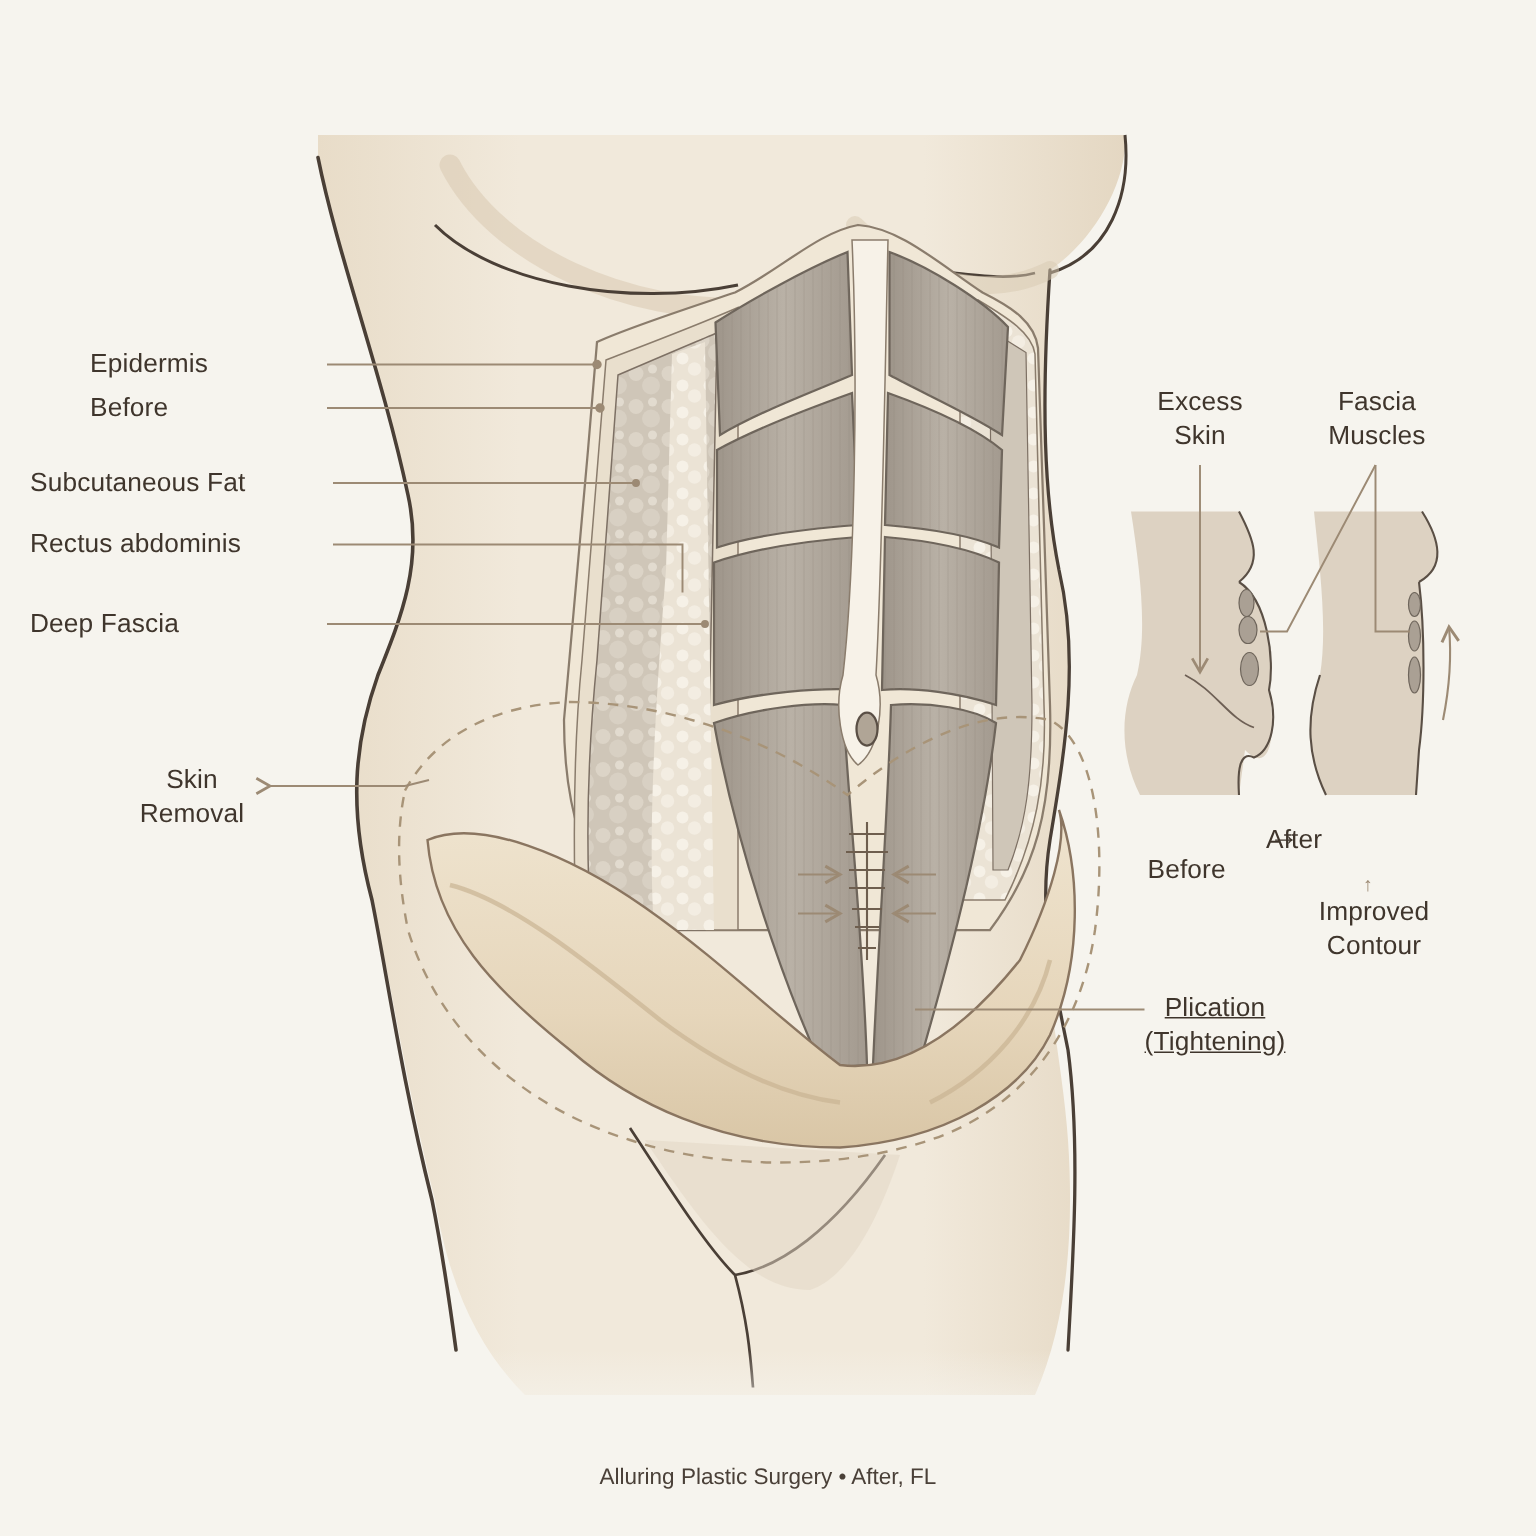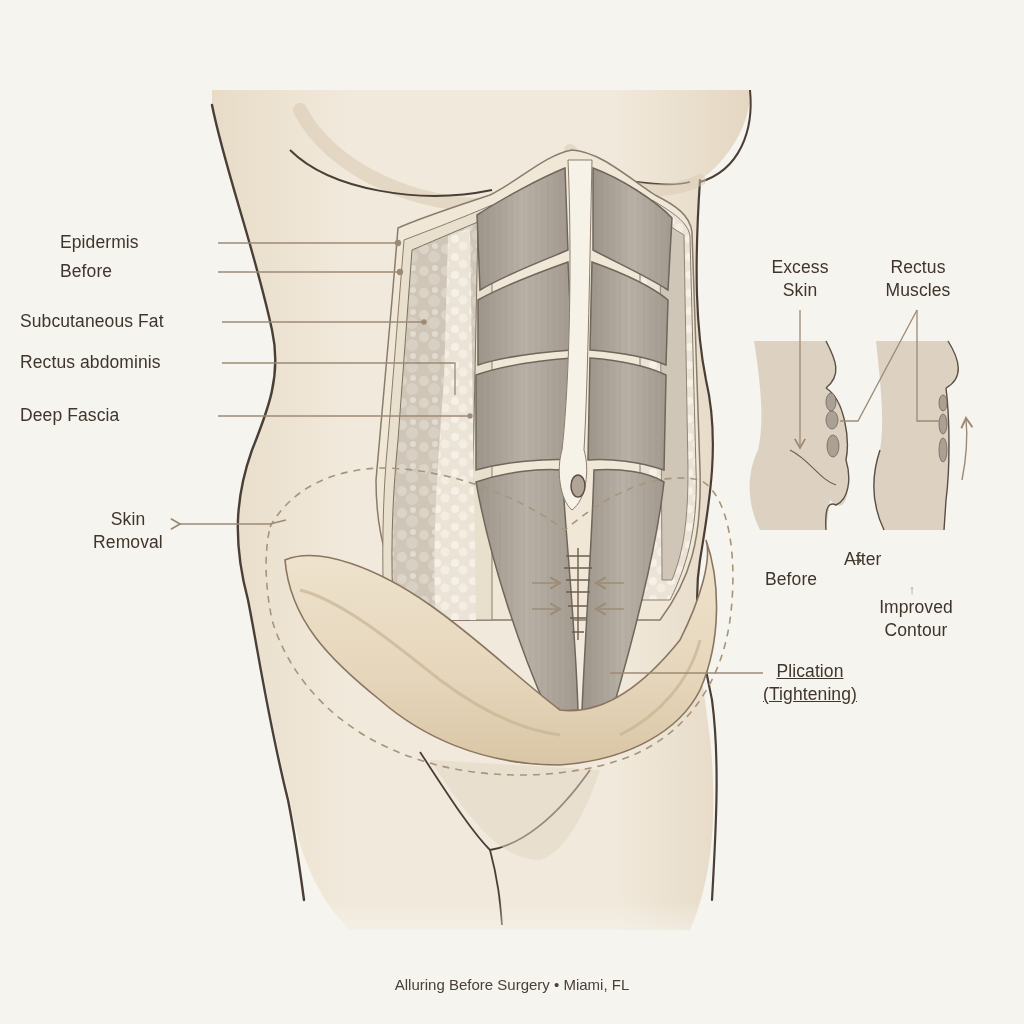--- a/index.html
+++ b/index.html
@@ -208,26 +208,26 @@
   <div>Plication</div>
   <div>(Tightening)</div>
 </div>
 
 
 <div class="lbl c" style="left:755px; width:90px; top:256px;">
   <div>Excess</div>
   <div>Skin</div>
 </div>
 <div class="lbl c" style="left:870px; width:96px; top:256px;">
-  <div>Rectus</div>
+  <div>Fascia</div>
   <div>Muscles</div>
 </div>
 <div class="lbl" style="left:765px; top:568px;">Before</div>
 <div class="lbl" style="left:846px; top:546px; font-size:20px;">→</div>
 <div class="lbl" style="left:844px; top:548px;">After</div>
 <div class="lbl c" style="left:904px; width:16px; top:578px; font-size:13px; color:#9c8a74;">↑</div>
 <div class="lbl c" style="left:858px; width:116px; top:596px;">
   <div>Improved</div>
   <div>Contour</div>
 </div>
 
-<div class="footer">Alluring Before Surgery • Miami, FL</div>
+<div class="footer">Alluring Plastic Surgery • After, FL</div>
 </div>
 
 </body></html>

